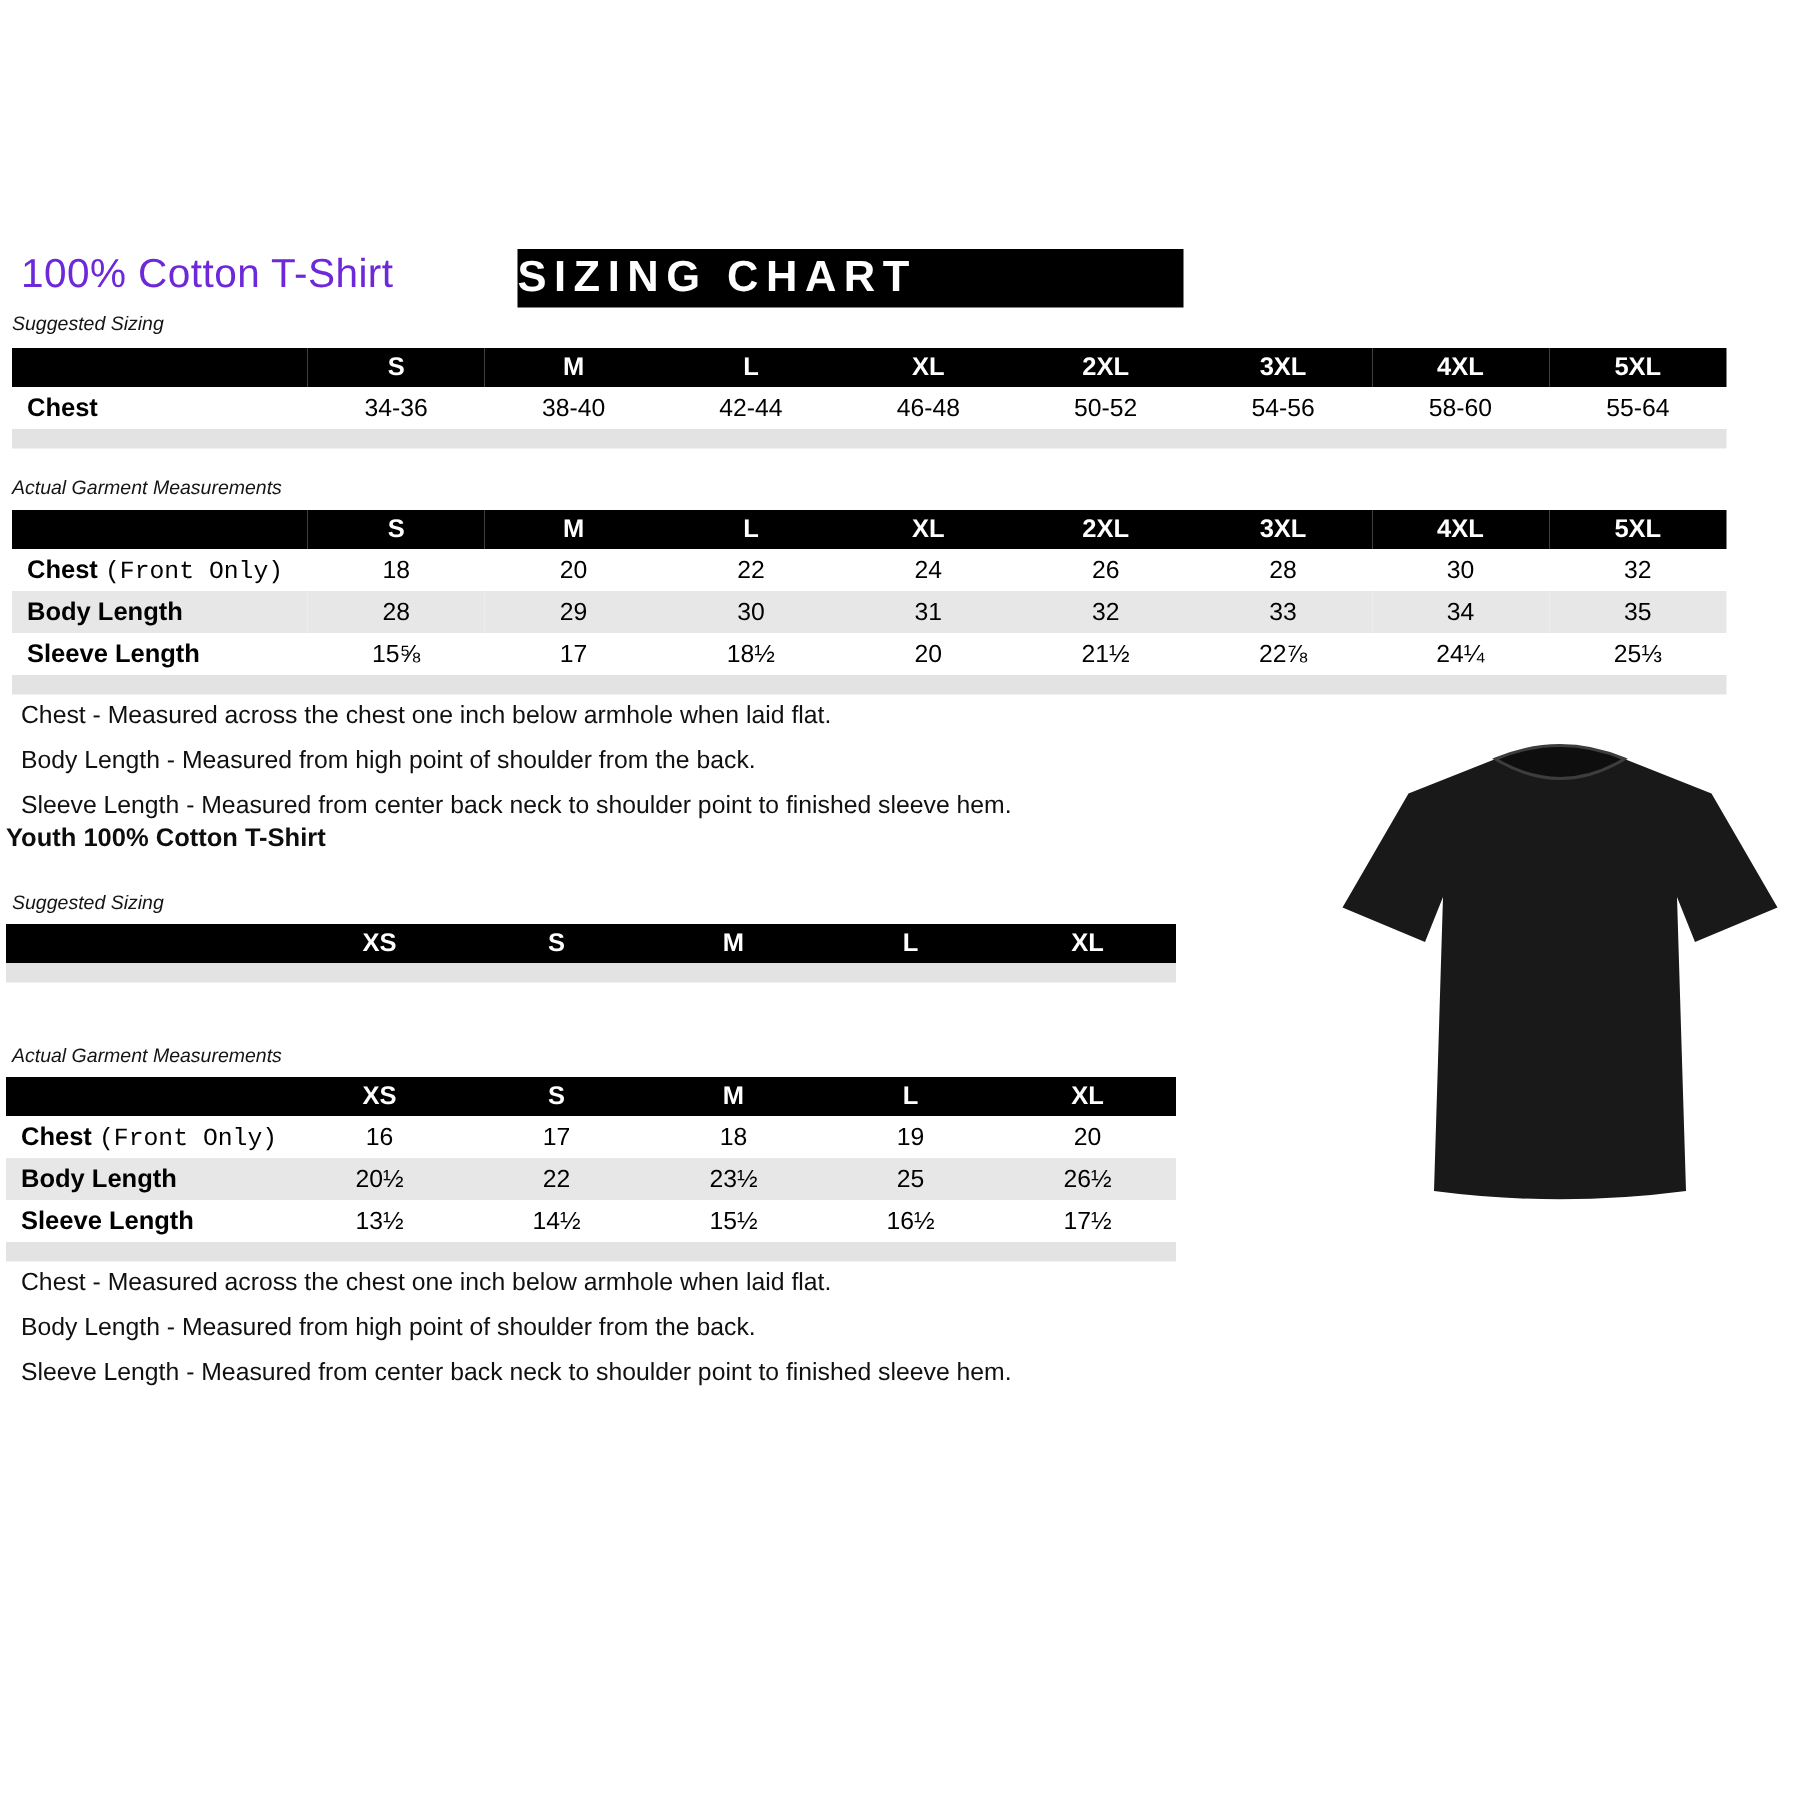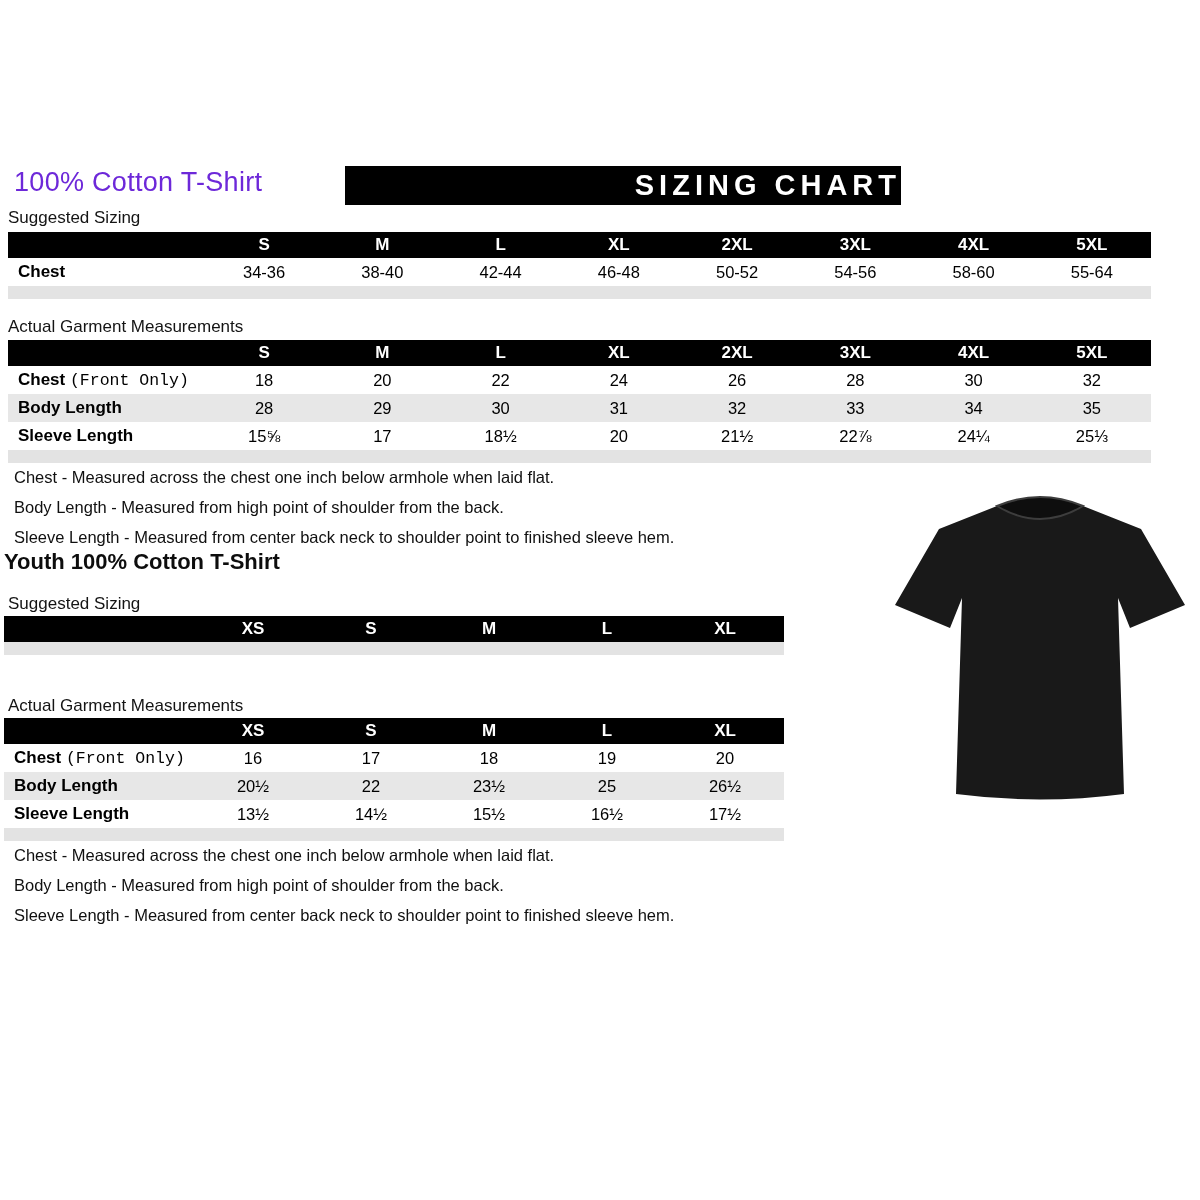--- a/index.html
+++ b/index.html
@@ -3,26 +3,26 @@
 <meta charset="utf-8">
 <style>
   * { box-sizing: border-box; }
   html,body { margin:0; padding:0; background:#fff; }
   .page {
     position:relative; width:1200px; height:1200px; background:#fff;
     font-family:"Liberation Sans", sans-serif; color:#111; overflow:hidden;
   }
   .title { position:absolute; left:14px; top:167px; font-size:27px; letter-spacing:.3px; color:#6d28d9; }
   .banner {
-    position:absolute; left:345px; top:166px; width:556px; height:39px;
+    position:absolute; left:345px; top:166px; width:444px; height:39px;
     background:#000; color:#fff; font-weight:bold; font-size:29px;
-    letter-spacing:5px; text-align:right; line-height:39px;
+    letter-spacing:5px; text-align:left; line-height:39px;
   }
-  .sec-h { position:absolute; left:8px; font-size:17px; color:#141414; }
-  .ytitle { position:absolute; left:4px; top:549px; font-size:22px; font-weight:bold; color:#0d0d0d; }
+  .sec-h { position:absolute; left:8px; font-size:13px; color:#141414;font-style:italic; }
+  .ytitle { position:absolute; left:4px; top:549px; font-size:17px; font-weight:bold; color:#0d0d0d; }
 
   table.tbl { position:absolute; border-collapse:collapse; table-layout:fixed; }
   table.adult { left:8px; width:1143px; }
   table.youth { left:4px; width:780px; }
   table.adult col.c0 { width:197px; }
   table.youth col.c0 { width:190px; }
   .tbl th {
     background:#000; color:#fff; font-weight:bold; font-size:17px;
     height:26px; padding:0; text-align:center;
   }

